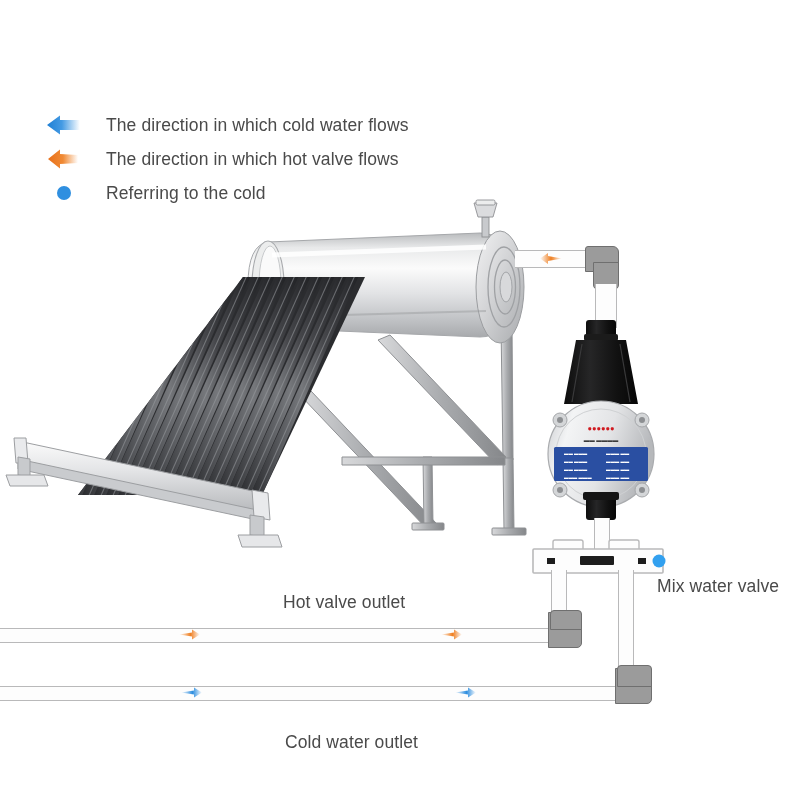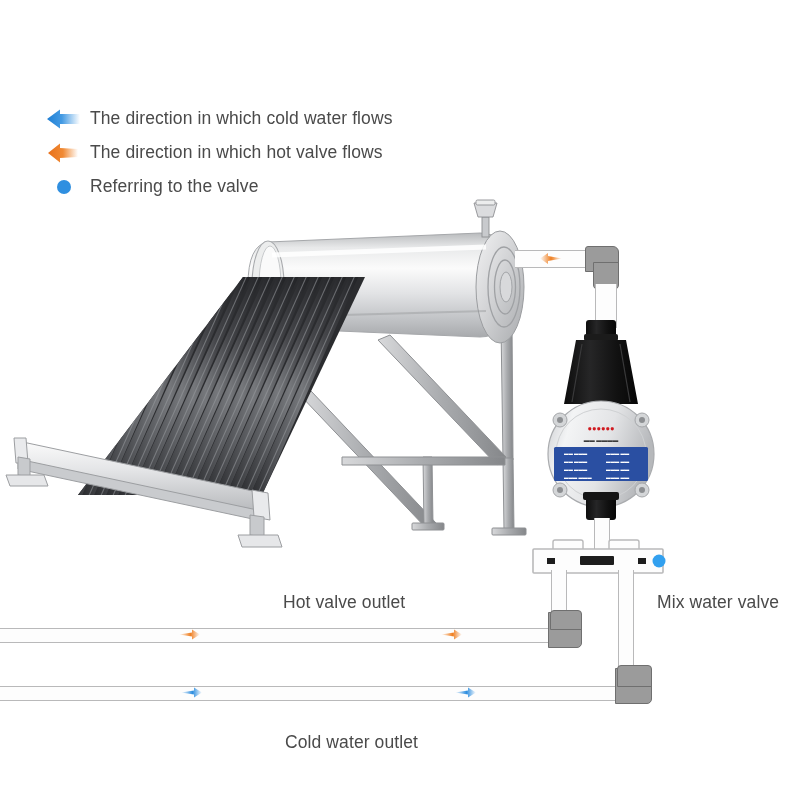--- a/index.html
+++ b/index.html
@@ -4,21 +4,21 @@
 <title>Solar Water Heater Plumbing Diagram</title>
 <style>
   html,body{margin:0;padding:0;background:#ffffff;}
   body{width:800px;height:800px;position:relative;overflow:hidden;
        font-family:"Liberation Sans","DejaVu Sans",sans-serif;
        color:#4a4a4a;-webkit-font-smoothing:antialiased;}
   #stage{position:absolute;left:0;top:0;width:800px;height:800px;background:#fff;}
 
   
   .legend{position:absolute;left:44px;top:108px;}
-  .legend-row{display:flex;align-items:flex-start;height:34px;}
+  .legend-row{display:flex;align-items:center;height:34px;gap:16px;}
   .legend-icon{width:40px;height:22px;flex:0 0 40px;position:relative;}
   .legend-label{font-size:17.5px;color:#4a4a4a;white-space:nowrap;padding-left:6px;letter-spacing:.1px;}
 
   
   .dtext{position:absolute;font-size:17.5px;color:#4a4a4a;white-space:nowrap;letter-spacing:.1px;}
 
   
   .pipe{position:absolute;background:#fdfdfd;border-top:1.6px solid #b9b9ba;border-bottom:1.6px solid #b9b9ba;}
   .vpipe{position:absolute;background:#fdfdfd;border-left:1.6px solid #b9b9ba;border-right:1.6px solid #b9b9ba;}
   .elbow{position:absolute;background:#9b9b9b;border:1.3px solid #6f6f6f;}
@@ -63,21 +63,21 @@
       </span>
       <span class="legend-label">The direction in which hot valve flows</span>
     </div>
 
     <div class="legend-row">
       <span class="legend-icon">
         <svg width="40" height="22" viewBox="0 0 40 22">
           <circle cx="20" cy="11" r="7" fill="#2f8fe0"></circle>
         </svg>
       </span>
-      <span class="legend-label">Referring to the valve</span>
+      <span class="legend-label">Referring to the cold</span>
     </div>
   </div>
 
   <svg style="position:absolute;left:0;top:195px;" width="560" height="380">
     <defs>
 
       <linearGradient id="tankG" x1="0" y1="0" x2="0" y2="1">
         <stop offset="0" stop-color="#b9bbbd"></stop>
         <stop offset="0.14" stop-color="#e8e9ea"></stop>
         <stop offset="0.34" stop-color="#fbfbfb"></stop>
@@ -310,21 +310,21 @@
     <rect x="8" y="14" width="130" height="24" rx="1" fill="#fdfdfd" stroke="#b9b9ba" stroke-width="1.6"></rect>
 
     <rect x="55" y="21" width="34" height="9" rx="1" fill="#1d1d1d"></rect>
 
     <rect x="22" y="23" width="8" height="6" fill="#1d1d1d"></rect>
     <rect x="113" y="23" width="8" height="6" fill="#1d1d1d"></rect>
 
     <circle cx="134" cy="26" r="6.5" fill="#32a0ef"></circle>
   </svg>
 
-  <div class="dtext" style="left:657px;top:592px;">Mix water valve</div>
+  <div class="dtext" style="left:657px;top:576px;">Mix water valve</div>
 
   <div class="vpipe" style="left:551px;top:570px;width:14px;height:48px;"></div>
   <div class="vpipe" style="left:618px;top:570px;width:14px;height:104px;"></div>
 
   <div class="dtext" style="left:283px;top:592px;">Hot valve outlet</div>
 
   <div class="pipe" style="left:0px;top:628px;width:556px;height:13px;"></div>
 
   <div class="elbow" style="left:548px;top:612px;width:32px;height:34px;border-radius:0 5px 5px 0;"></div>
   <div class="elbow" style="left:550px;top:610px;width:30px;height:18px;border-radius:4px 4px 0 0;"></div>

